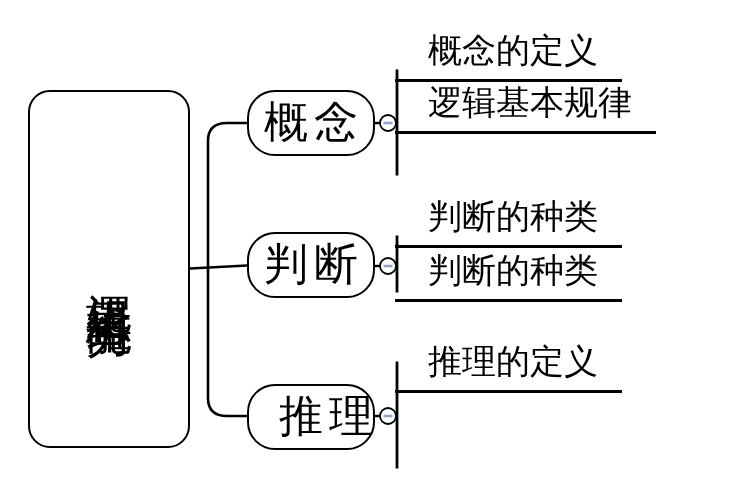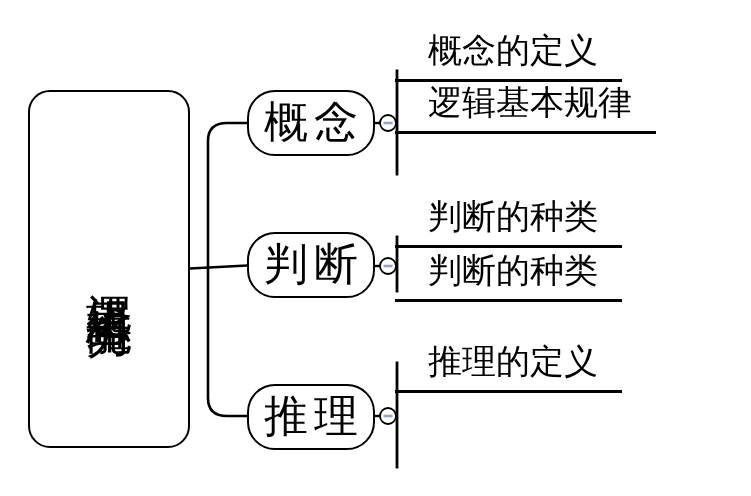--- a/index.html
+++ b/index.html
@@ -18,21 +18,21 @@
     writing-mode:vertical-rl;text-orientation:upright;
     font-size:46px;letter-spacing:4px;line-height:1;white-space:nowrap;
   }
   .branch-box{
     position:absolute;left:247px;width:128px;height:66px;
     border:2.5px solid #000;border-radius:28px;background:#fff;
     display:flex;align-items:center;justify-content:center;box-sizing:border-box;
   }
   .branch-box.b1{top:90px;}
   .branch-box.b2{top:232px;}
-  .branch-box.b3{top:384px;}
+  .branch-box.b3{top:384px;justify-content:flex-end;}
   .branch-label{font-size:44px;letter-spacing:6px;margin-right:-6px;line-height:1;white-space:nowrap;}
   .leaf{
     position:absolute;left:395px;height:40px;line-height:40px;
     padding:0 24px 8px 33px;border-bottom:3px solid #000;
     font-size:34px;white-space:nowrap;display:inline-block;
   }
   .leaf.l1{top:31px;} .leaf.l2{top:83px;} .leaf.l3{top:134px;}
   .leaf.l4{top:197px;} .leaf.l5{top:251px;}
   .leaf.l6{top:342px;} .leaf.l7{top:374px;} .leaf.l8{top:427px;}
 </style>

